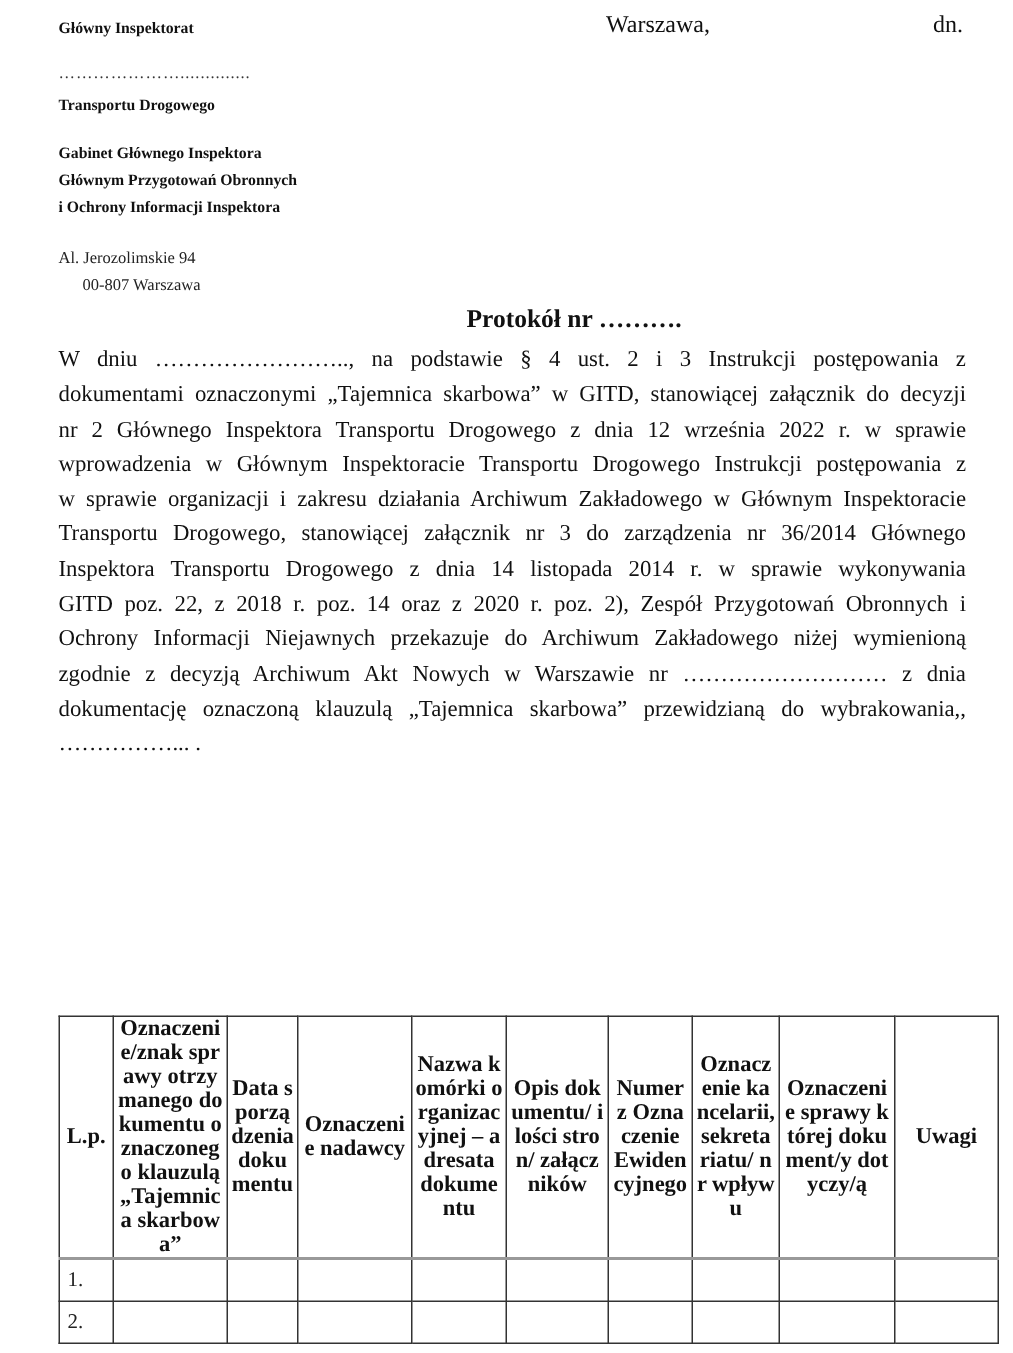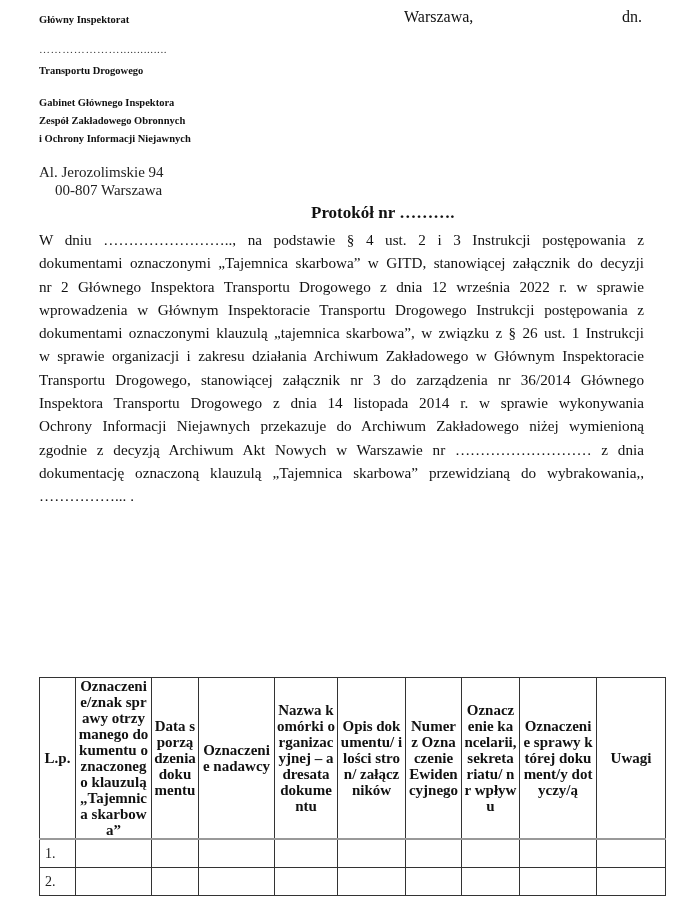--- a/index.html
+++ b/index.html
@@ -18,21 +18,21 @@
     .abs { position: absolute; }
     .hdr-bold {
       font-family: "Liberation Serif", serif;
       font-weight: bold;
       font-size: 10.5px;
       line-height: 12px;
       white-space: nowrap;
     }
     .hdr-reg {
       font-family: "Liberation Serif", serif;
-      font-size: 15px;
+      font-size: 11px;
       line-height: 12px;
       white-space: nowrap;
       color: #222;
     }
     .dots-line {
       font-size: 11px;
       letter-spacing: 0.6px;
       color: #333;
       white-space: nowrap;
     }
@@ -102,39 +102,39 @@
     }
     .col-gray { border-left-color: #999 !important; }
   </style>
 </head>
 <body>
 
 <div class="abs hdr-bold" style="left:39px; top:14px;">Główny Inspektorat</div>
 <div class="abs dots-line" style="left:39px; top:43px;">…………………..............</div>
 <div class="abs hdr-bold" style="left:39px; top:65px;">Transportu Drogowego</div>
 <div class="abs hdr-bold" style="left:39px; top:97px;">Gabinet Głównego Inspektora</div>
-<div class="abs hdr-bold" style="left:39px; top:115px;">Zespół Zakładowego Obronnych</div>
-<div class="abs hdr-bold" style="left:39px; top:133px;">i Ochrony Informacji Niejawnych</div>
+<div class="abs hdr-bold" style="left:39px; top:115px;">Głównym Przygotowań Obronnych</div>
+<div class="abs hdr-bold" style="left:39px; top:133px;">i Ochrony Informacji Inspektora</div>
 <div class="abs hdr-reg" style="left:39px; top:166px;">Al. Jerozolimskie 94</div>
 <div class="abs hdr-reg" style="left:39px; top:184px;padding-left:16px;">00-807 Warszawa</div>
 
 <div class="abs city-date" style="left:404px; top:8px;">Warszawa,</div>
 <div class="abs city-date" style="left:622px; top:8px;text-align:center;">dn.</div>
 
 <div class="abs title" style="left:263px; top:203px;">Protokół nr ……….</div>
 
 <div class="abs body-para">
   <span class="body-line">W dniu …………………….., na podstawie § 4 ust. 2 i 3 Instrukcji postępowania z</span>
   <span class="body-line">dokumentami oznaczonymi „Tajemnica skarbowa” w GITD, stanowiącej załącznik do decyzji</span>
   <span class="body-line">nr 2 Głównego Inspektora Transportu Drogowego z dnia 12 września 2022 r. w sprawie</span>
   <span class="body-line">wprowadzenia w Głównym Inspektoracie Transportu Drogowego Instrukcji postępowania z</span>
-  <span class="body-line">dokumentami oznaczonymi klauzulą „tajemnica skarbowa”, w związku z § 26 ust. 1 Instrukcji</span>
   <span class="body-line">w sprawie organizacji i zakresu działania Archiwum Zakładowego w Głównym Inspektoracie</span>
   <span class="body-line">Transportu Drogowego, stanowiącej załącznik nr 3 do zarządzenia nr 36/2014 Głównego</span>
   <span class="body-line">Inspektora Transportu Drogowego z dnia 14 listopada 2014 r. w sprawie wykonywania</span>
+  <span class="body-line">GITD poz. 22, z 2018 r. poz. 14 oraz z 2020 r. poz. 2), Zespół Przygotowań Obronnych i</span>
   <span class="body-line">Ochrony Informacji Niejawnych przekazuje do Archiwum Zakładowego niżej wymienioną</span>
   <span class="body-line">zgodnie z decyzją Archiwum Akt Nowych w Warszawie nr ……………………… z dnia</span>
   <span class="body-line">dokumentację oznaczoną klauzulą „Tajemnica skarbowa” przewidzianą do wybrakowania,,</span>
   <span class="body-line last">……………... .</span>
 </div>
 
 <table class="records">
   <colgroup>
     <col style="width:36px">
     <col style="width:76px">

